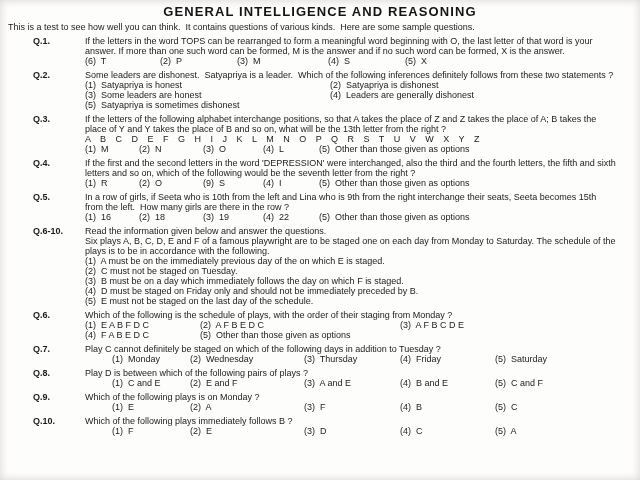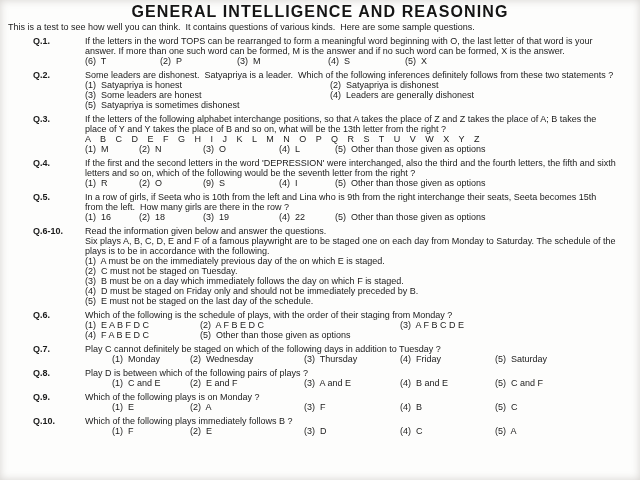--- a/index.html
+++ b/index.html
@@ -1,39 +1,39 @@
 <!DOCTYPE html>
 <html><head>
 <meta charset="utf-8">
 <style>
   html,body{margin:0;padding:0;background:#e9e9e9;}
   .page{
     width:640px;height:480px;background:#fdfdfc;overflow:hidden;position:relative;
     font-family:"Liberation Sans", sans-serif;font-size:9px;line-height:10px;color:#1b1b1b;
     box-shadow:inset 0 0 9px rgba(110,100,92,.28);
   }
-  .title{padding-top:7px;text-align:center;font-weight:bold;font-size:16px;letter-spacing:1.1px;color:#141414;}
+  .title{padding-top:7px;text-align:center;font-weight:bold;font-size:13px;letter-spacing:1.1px;color:#141414;}
   .intro{margin:5px 8px 0 8px;white-space:pre-wrap;}
   .q{display:flex;margin:4px 24px 0 33px;}
   .q-label{flex:0 0 52px;width:52px;font-weight:bold;}
   .q-body{flex:1;min-width:0;}
   .q-text{white-space:pre-wrap;}
   .alphabet{word-spacing:7px;}
   .opts{display:flex;}
   .opt{white-space:pre;}
   .cond{white-space:pre-wrap;}
   
   .cols-q1 .opt:nth-child(1){width:75px;}
   .cols-q1 .opt:nth-child(2){width:77px;}
   .cols-q1 .opt:nth-child(3){width:91px;}
   .cols-q1 .opt:nth-child(4){width:77px;}
   .cols-2col .opt:nth-child(1){width:245px;}
   .cols-n .opt:nth-child(1){width:54px;}
   .cols-n .opt:nth-child(2){width:64px;}
-  .cols-n .opt:nth-child(3){width:76px;}
+  .cols-n .opt:nth-child(3){width:60px;}
   .cols-n .opt:nth-child(4){width:56px;}
   .cols-q6 .opt:nth-child(1){width:115px;}
   .cols-q6 .opt:nth-child(2){width:200px;}
   .cols-w .opt:nth-child(1){width:78px;padding-left:27px;}
   .cols-w .opt:nth-child(2){width:114px;}
   .cols-w .opt:nth-child(3){width:96px;}
   .cols-w .opt:nth-child(4){width:95px;}
 </style>
 </head>
 <body>

